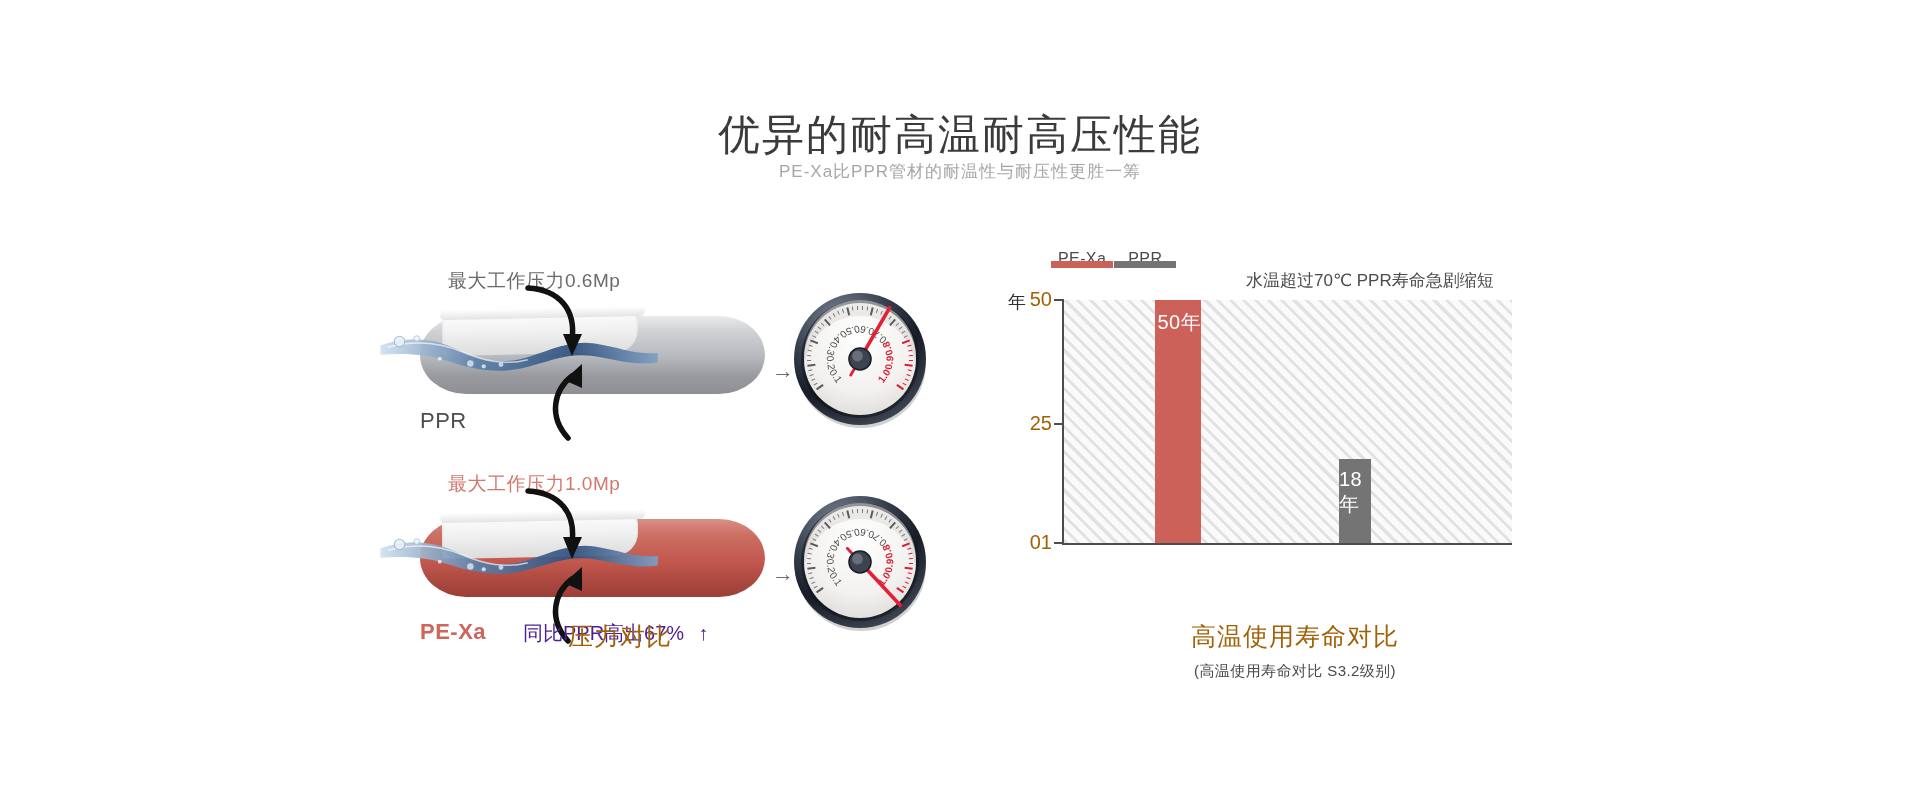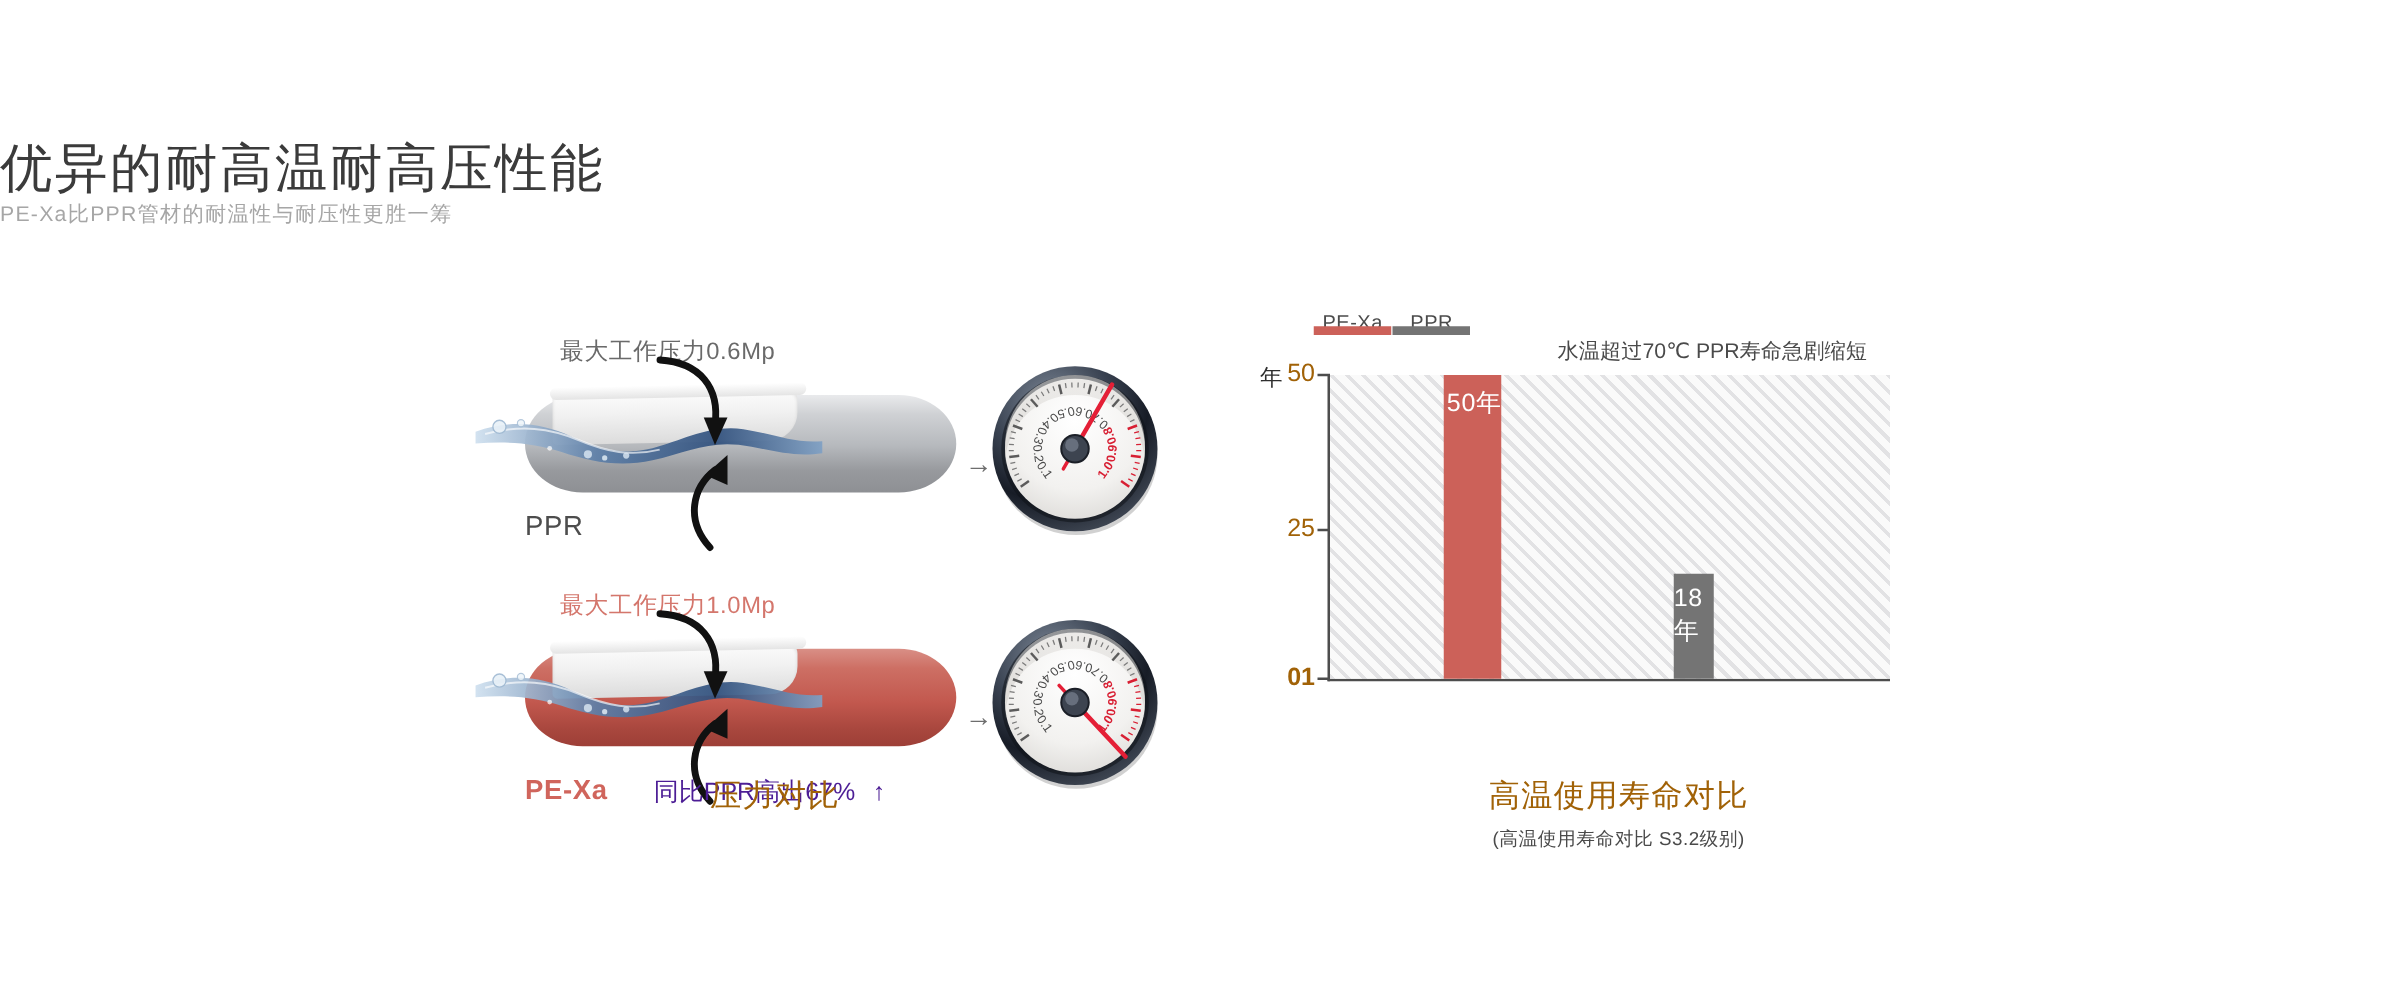--- a/index.html
+++ b/index.html
@@ -7,21 +7,21 @@
     width:1920px;height:800px;
     background:#ffffff;
     font-family:"Liberation Sans","DejaVu Sans",sans-serif;
     color:#3a3a3a;
     overflow:hidden;
     position:relative;
   }
   .page{position:relative;width:1920px;height:800px;}
 
   
-  .hdr{position:absolute;left:0;top:110px;width:1920px;}
+  .hdr{position:absolute;left:0;top:110px;width:1920px;text-align:center;}
   .hdr h1{
     margin:0;font-size:42px;font-weight:400;letter-spacing:2px;
     color:#3b3b3b;line-height:1.2;
   }
   .hdr .sub{
     font-size:17px;color:#a6a6a6;letter-spacing:1px;
   }
 
   
   .left{position:absolute;left:360px;top:270px;width:620px;height:420px;}
@@ -664,21 +664,21 @@
     <div class="annot">水温超过70℃ PPR寿命急剧缩短</div>
 
     <div class="plot" id="plot">
       <div class="hatch"></div>
       <div class="yunit">年</div>
     <div class="tick" style="top: -1px;"></div>
         <div class="ylab" style="top: 0px;">50</div>
         <div class="tick" style="top: 122.98px;"></div>
         <div class="ylab" style="top: 123.98px;">25</div>
         <div class="tick" style="top: 242px;"></div>
-        <div class="ylab" style="top: 243px; font-weight: bold;">01</div>
+        <div class="ylab" style="top: 243px;">01</div>
         <div class="bar" style="left: 91.24px; width: 46px; height: 243px; background: rgb(204, 97, 89);">
           <span>50年</span>
         </div>
         <div class="bar" style="left: 274.92px; width: 32px; height: 84.3061px; background: rgb(116, 116, 116);">
           <span>18年</span>
         </div>
       </div>
   </div>
 
   <div class="cap" id="cap-right">

